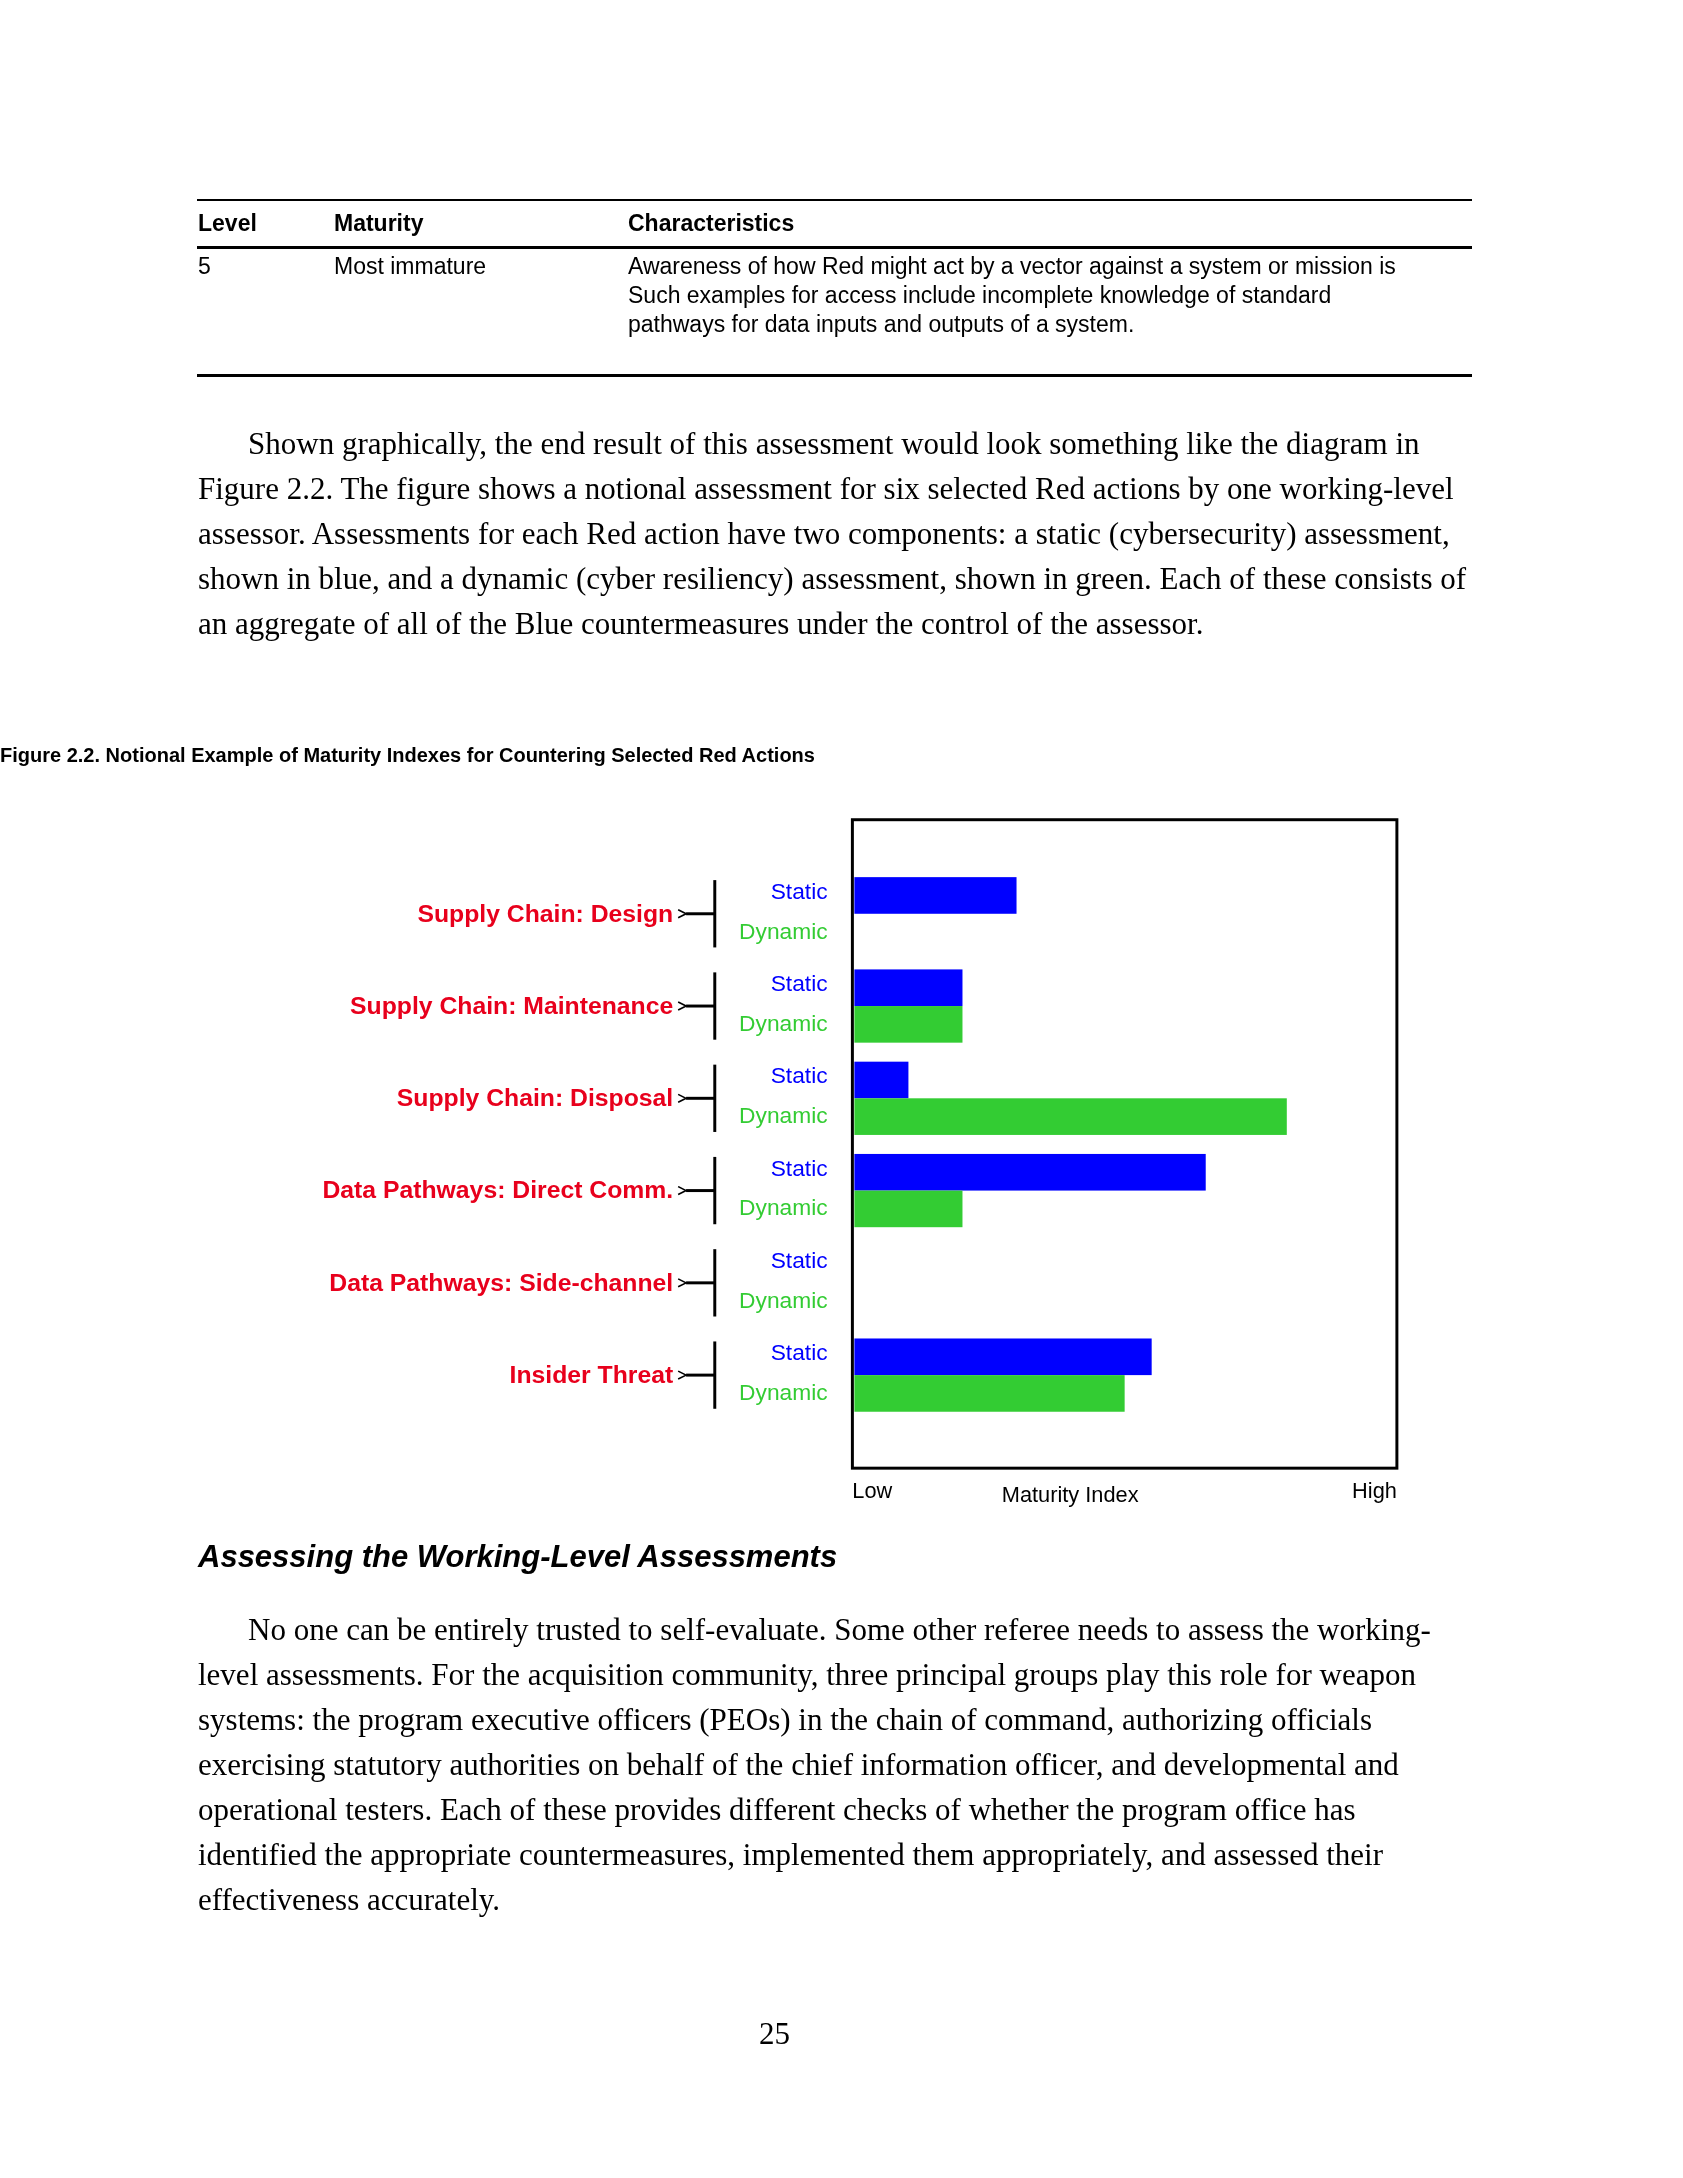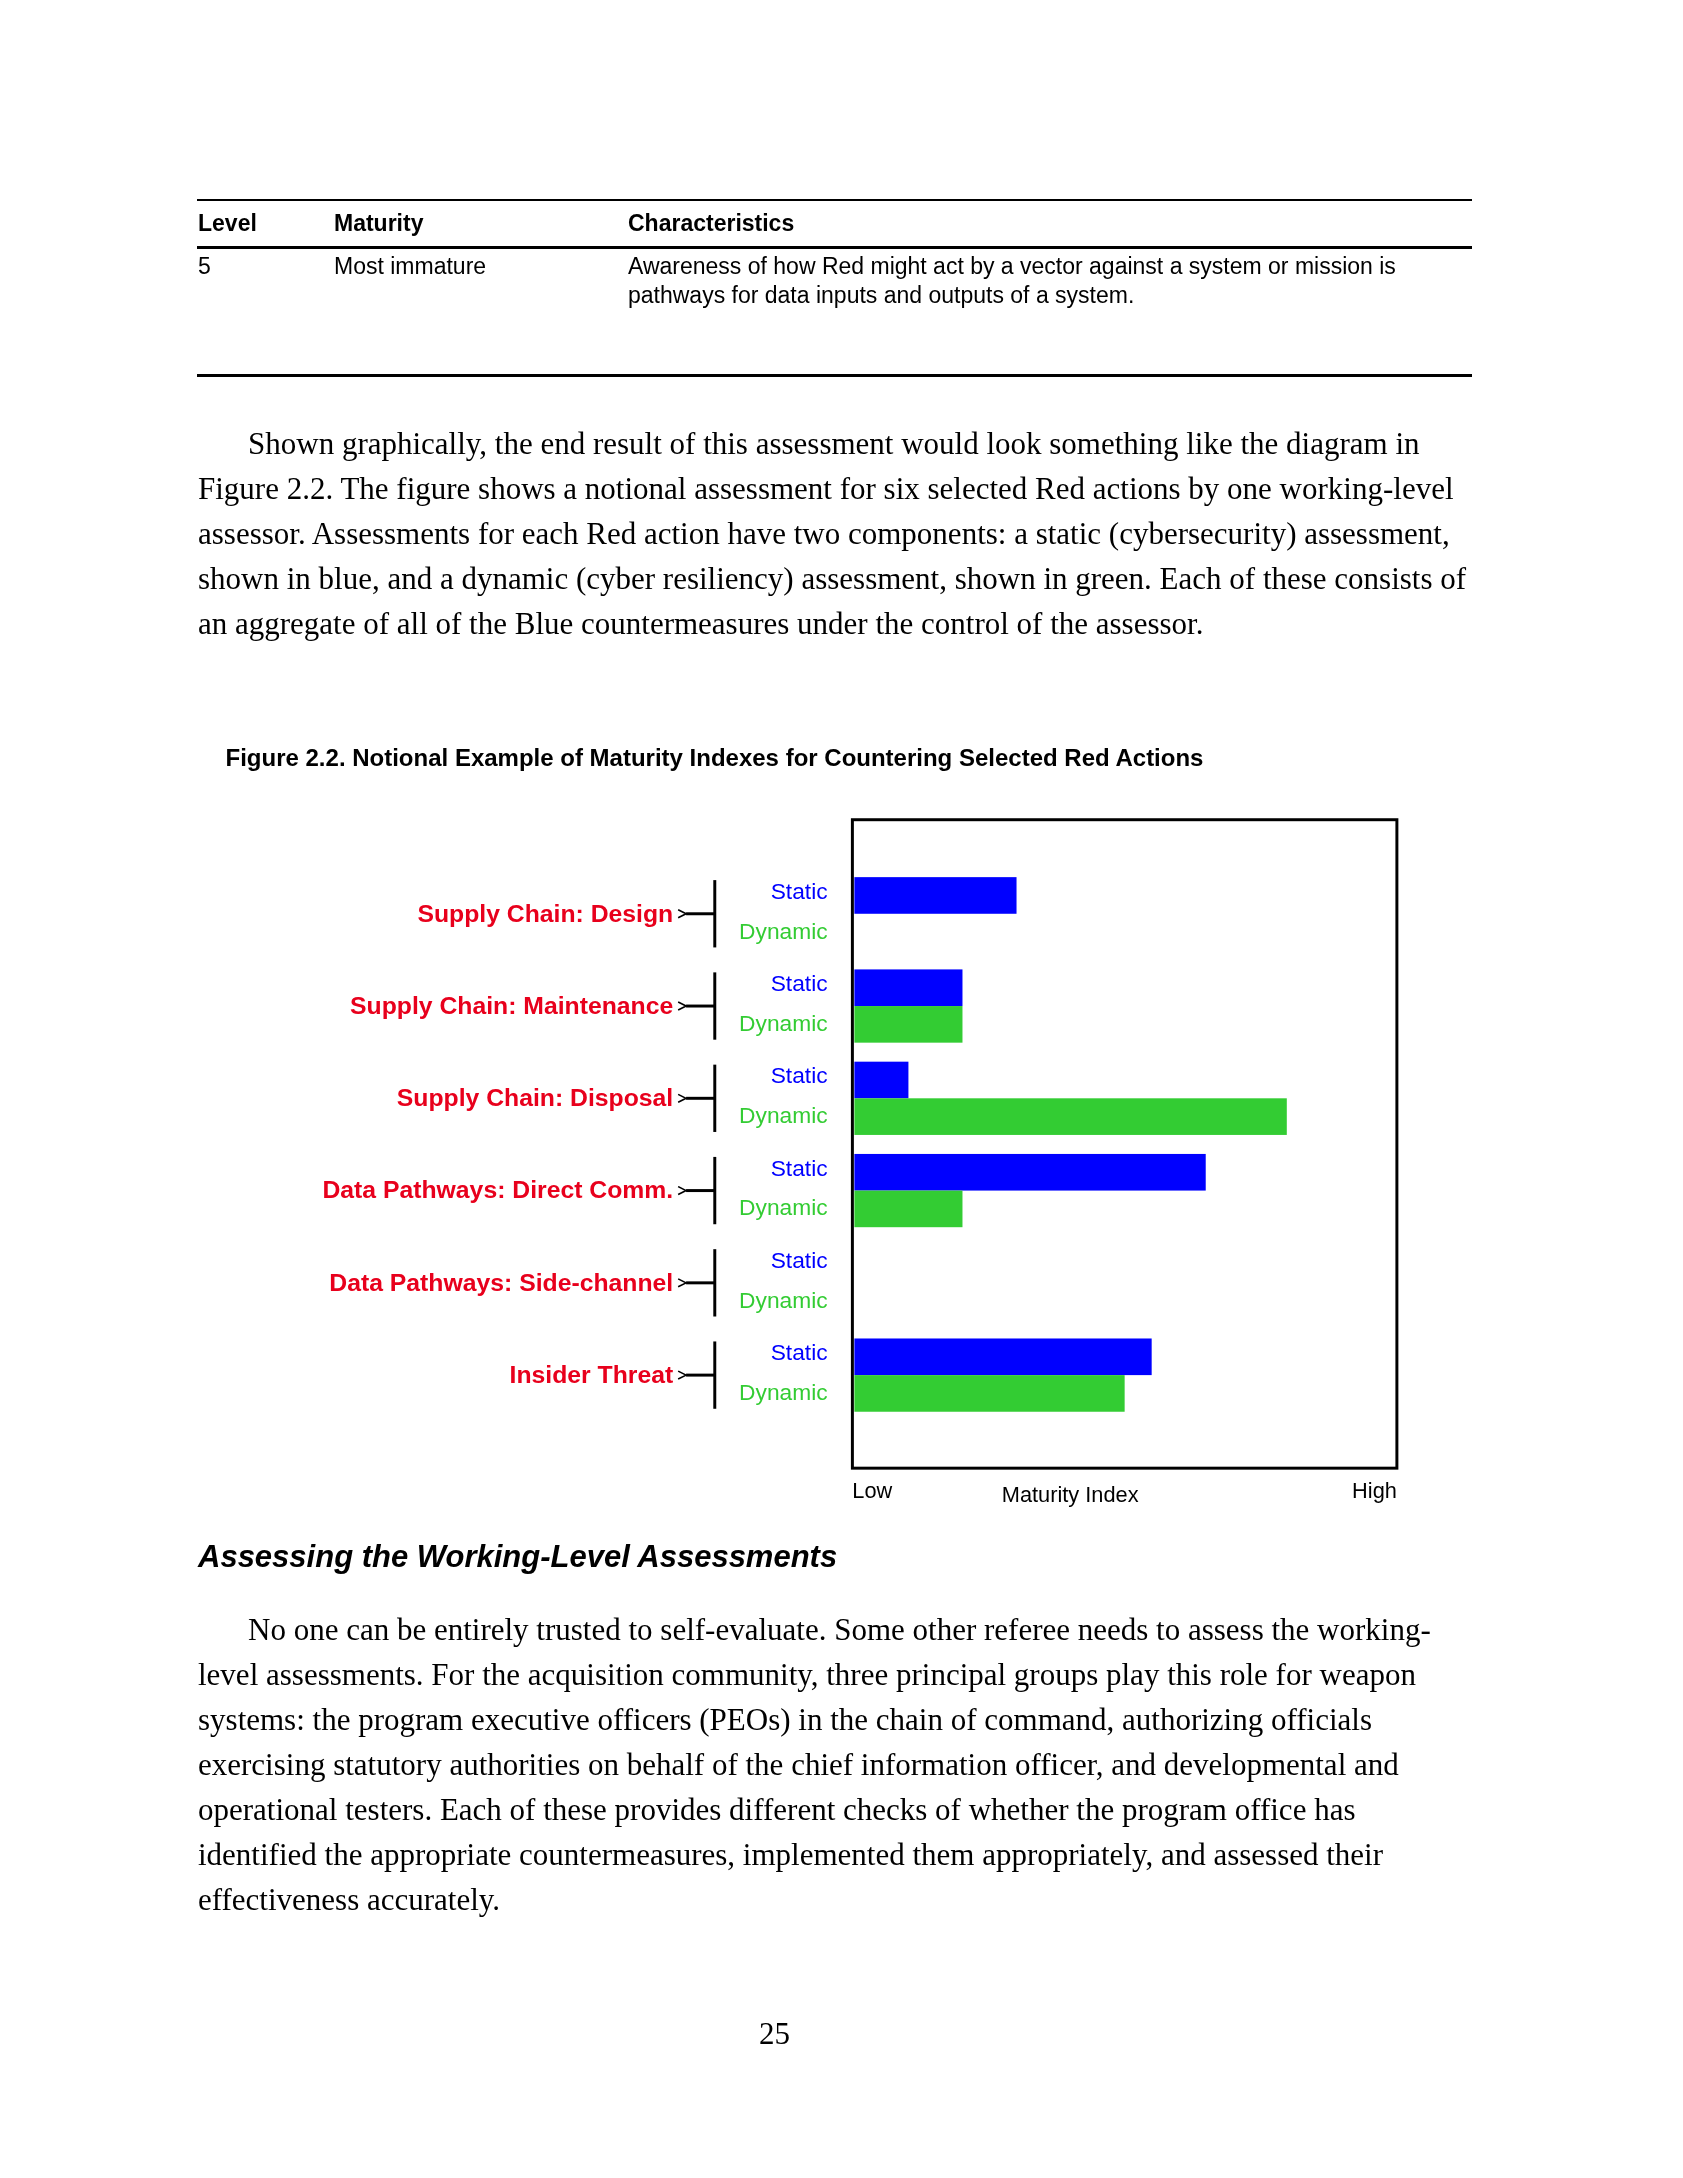--- a/index.html
+++ b/index.html
@@ -22,41 +22,42 @@
   .td.c3 span { display: block; }
 
   
   .para { position: absolute; left: 198px; width: 1277px; font-size: 31px; line-height: 45px; color: #000; margin: 0; }
   .para .indent { display: inline-block; width: 50px; }
   #p1 { top: 421px; }
   #p2 { top: 1607px; }
 
   .heading { position: absolute; left: 198px; top: 1539px; font-size: 31px; font-style: italic; color: #000; margin: 0; }
 
-  .fig-title { position: absolute; left: 0; width: 1429px; text-align: center; top: 744px; font-size: 24px; font-weight: bold; color: #000; }
+  .fig-title { position: absolute; left: 0; width: 1429px; top: 744px; font-size: 20px; font-weight: bold; color: #000; }
 
   .page-num { position: absolute; left: 0; width: 1549px; text-align: center; top: 2016px; font-size: 31px; color: #000; }
 
   
   #chart { position: absolute; left: 0; top: 0; width: 1683px; height: 2178px; pointer-events: none; }
   #chart * { pointer-events: auto; }
 </style>
 </head>
 <body>
 
 <div class="tbl sans">
   <div class="rule top"></div>
   <div class="th c1">Level</div>
   <div class="th c2">Maturity</div>
   <div class="th c3">Characteristics</div>
   <div class="rule mid"></div>
   <div class="td c1">5</div>
   <div class="td c2">Most immature</div>
   <div class="td c3">
     <span>Awareness of how Red might act by a vector against a system or mission is</span>
+    <span>Such examples for access include incomplete knowledge of standard</span>
     <span>pathways for data inputs and outputs of a system.</span>
   </div>
   <div class="rule bot"></div>
 </div>
 
 <p id="p1" class="para serif"><span class="indent"></span><span>Shown graphically, the end result of this assessment would look something like the diagram in Figure 2.2. The figure shows a notional assessment for six selected Red actions by one working-level assessor. Assessments for each Red action have two components: a static (cybersecurity) assessment, shown in blue, and a dynamic (cyber resiliency) assessment, shown in green. Each of these consists of an aggregate of all of the Blue countermeasures under the control of the assessor.</span></p>
 
 <div class="fig-title sans">Figure 2.2. Notional Example of Maturity Indexes for Countering Selected Red Actions</div>
 
 <svg id="chart" xmlns="http://www.w3.org/2000/svg" width="1683" height="2178" viewBox="0 0 1700 2200">

